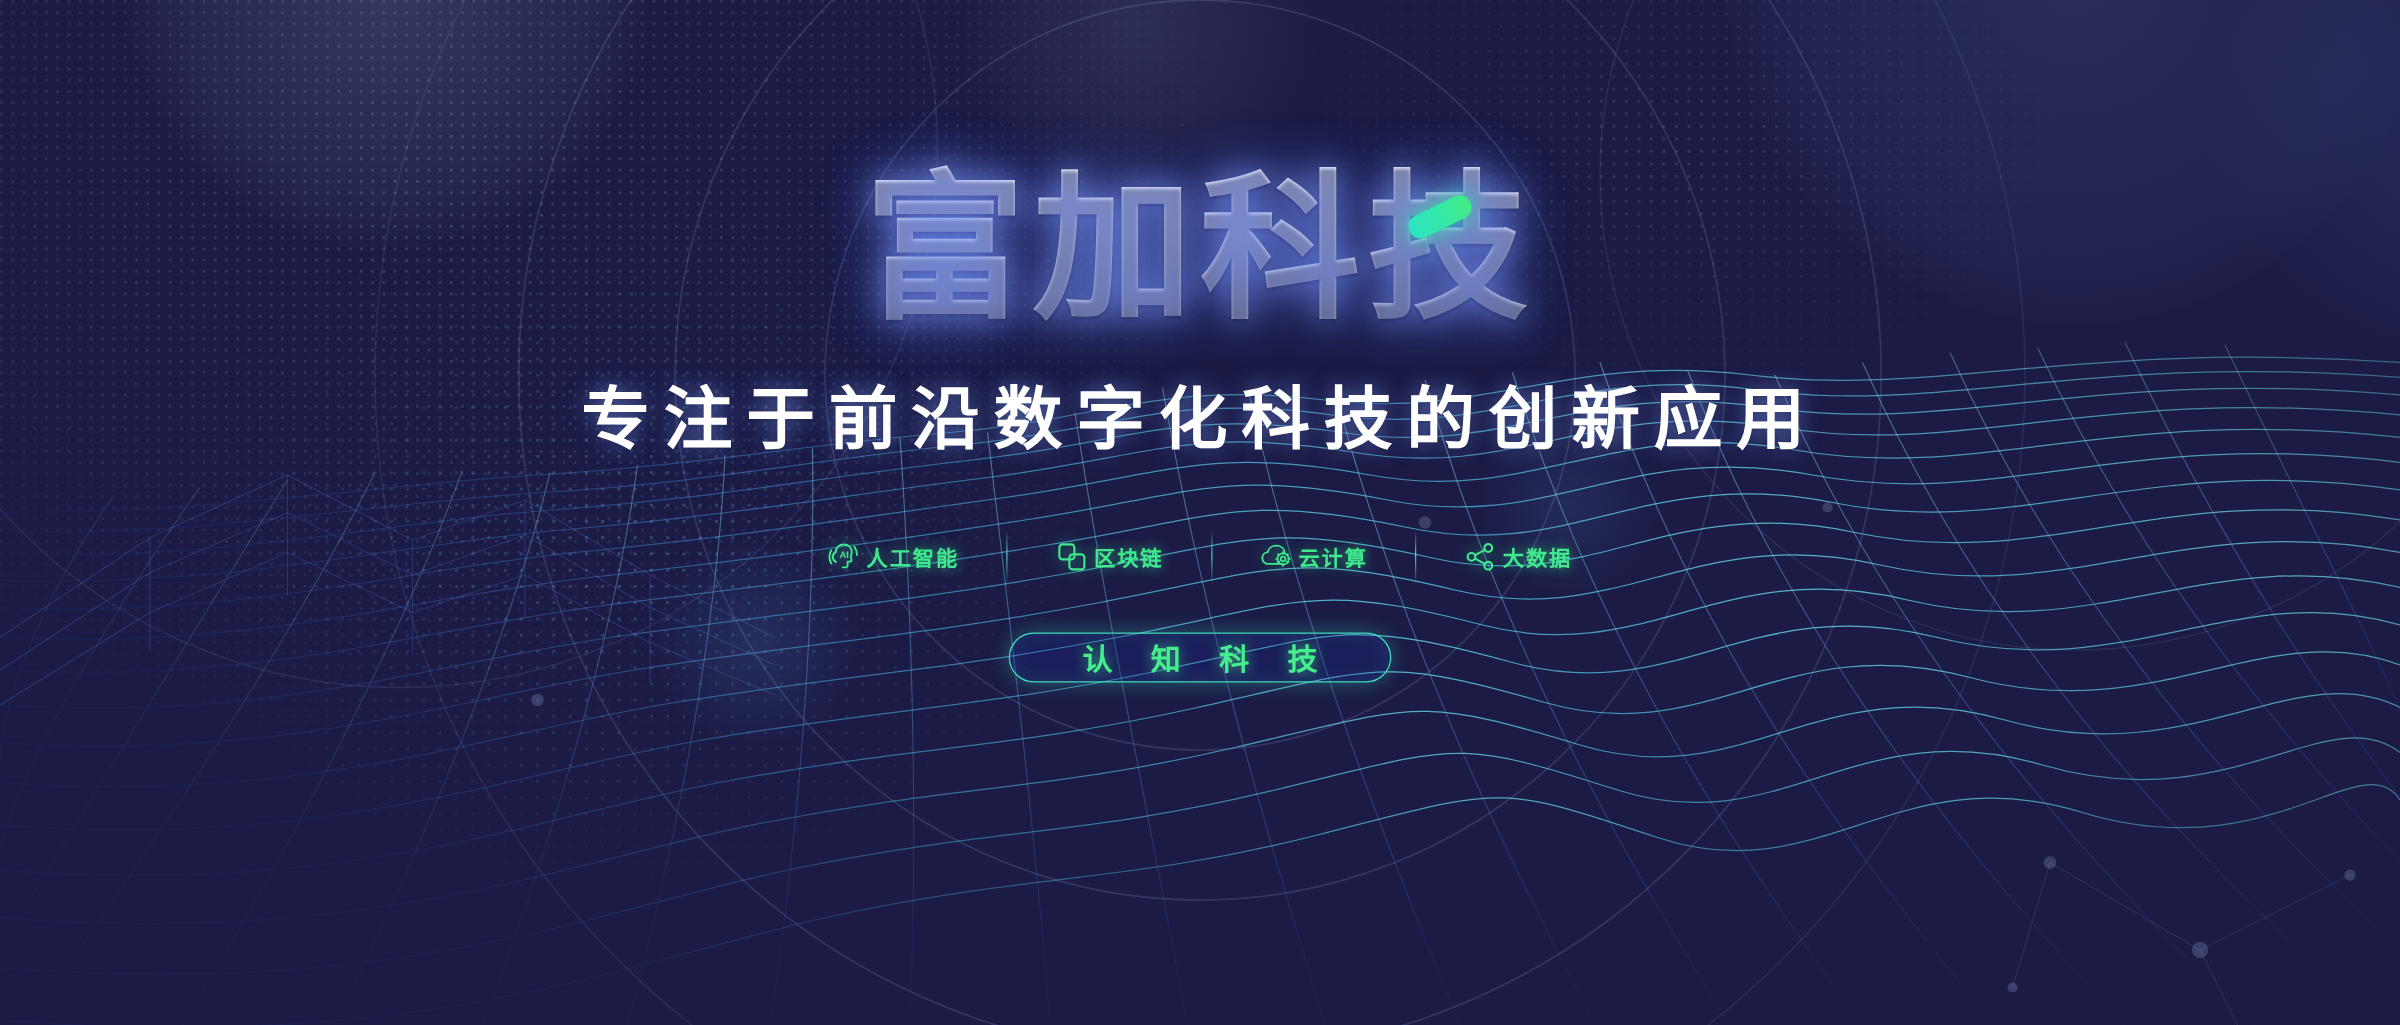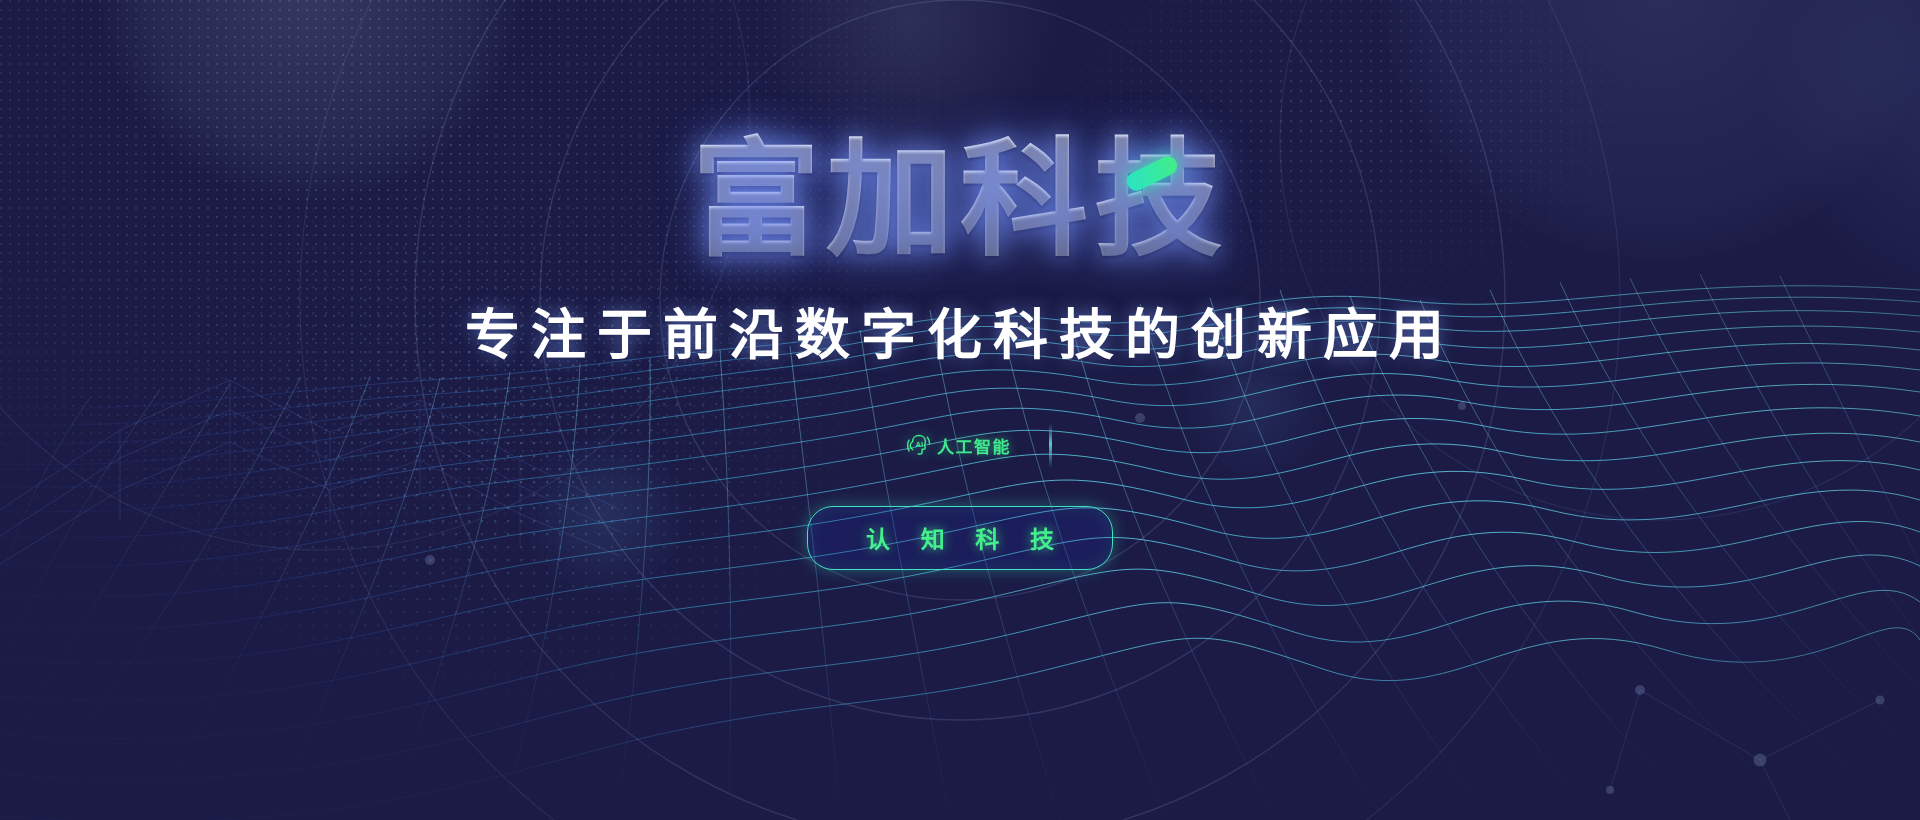--- a/index.html
+++ b/index.html
@@ -131,21 +131,21 @@
   }
   .divider {
     width:1px; height:44px;
     background:linear-gradient(to bottom, rgba(90,230,220,0) 0%, rgba(95,235,225,.85) 45%, rgba(90,230,220,0) 100%);
     flex:0 0 1px;
   }
 
   .badge {
     margin-top:38px;
     display:inline-flex; align-items:center; justify-content:flex-start;
-    height:64px; padding:0 46px;
+    height:40px; padding:0 46px;
     border:1.6px solid #41e2c0;
     border-radius:26px;
     background:rgba(30,42,190,0.18);
     box-shadow:0 0 16px rgba(65,226,192,.35), inset 0 0 18px rgba(65,226,192,.10);
     cursor:pointer;
   }
   .badge-label {
     font-size:24px; font-weight:700;
     letter-spacing:12px; text-indent:12px;
     color:#45ef8e;
@@ -295,26 +295,58 @@
             <path d="M3.0 8.2 C2.0 9.8 1.6 11.6 1.6 13.5 c0 2 .5 3.8 1.5 5.4"></path>
             <path d="M21.4 5.2 c1.4 1.9 2.2 4.3 2.2 6.8"></path>
             <text x="13.4" y="14.6" font-family="Liberation Sans, sans-serif" font-size="7.6" font-weight="700" fill="#3fe98d" stroke="none" text-anchor="middle">AI</text>
           </svg>
         </span>
         <span class="tag-label">人工智能</span>
       </div>
 
       <div class="divider"></div>
 
+      <div class="tag">
+        <span class="tag-icon">
+          <svg width="27" height="27" viewBox="0 0 27 27" fill="none" stroke="#3fe98d" stroke-width="1.7" stroke-linejoin="round">
+            <rect x="3.5" y="3.5" width="12" height="12" rx="2.6"></rect>
+            <rect x="11.5" y="11.5" width="12" height="12" rx="2.6"></rect>
+          </svg>
+        </span>
+        <span class="tag-label">区块链</span>
+      </div>
 
       <div class="divider"></div>
 
+      <div class="tag">
+        <span class="tag-icon">
+          <svg width="29" height="27" viewBox="0 0 29 27" fill="none" stroke="#3fe98d" stroke-width="1.5" stroke-linecap="round" stroke-linejoin="round">
+            <path d="M19.5 19.6 H7.2 C4.3 19.6 2 17.4 2 14.6 c0 -2.6 2 -4.8 4.6 -5.1 C7.4 6.1 10.4 3.8 14 3.8 c3.6 0 6.6 2.4 7.3 5.7"></path>
+            <circle cx="19.8" cy="15.3" r="4.9"></circle>
+            <circle cx="19.8" cy="15.3" r="2.0"></circle>
+            <path d="M19.8 9.4 v1.4 M19.8 19.8 v1.4 M13.9 15.3 h1.4 M24.3 15.3 h1.4 M15.6 11.1 l1 1 M23 17.5 l1 1 M24 11.1 l-1 1 M16.6 17.5 l-1 1"></path>
+          </svg>
+        </span>
+        <span class="tag-label">云计算</span>
+      </div>
 
       <div class="divider"></div>
 
+      <div class="tag">
+        <span class="tag-icon">
+          <svg width="27" height="27" viewBox="0 0 27 27" fill="none" stroke="#3fe98d" stroke-width="1.7" stroke-linecap="round">
+            <circle cx="6.2" cy="13.5" r="3.1"></circle>
+            <circle cx="19.6" cy="6.4" r="3.1"></circle>
+            <circle cx="19.6" cy="20.6" r="3.1"></circle>
+            <path d="M9.0 12.1 L16.9 7.9"></path>
+            <path d="M9.0 14.9 L16.9 19.1"></path>
+          </svg>
+        </span>
+        <span class="tag-label">大数据</span>
+      </div>
 
     </div>
 
     <div class="badge">
       <span class="badge-label">认 知 科 技</span>
     </div>
 
   </div>
 </div>
 

